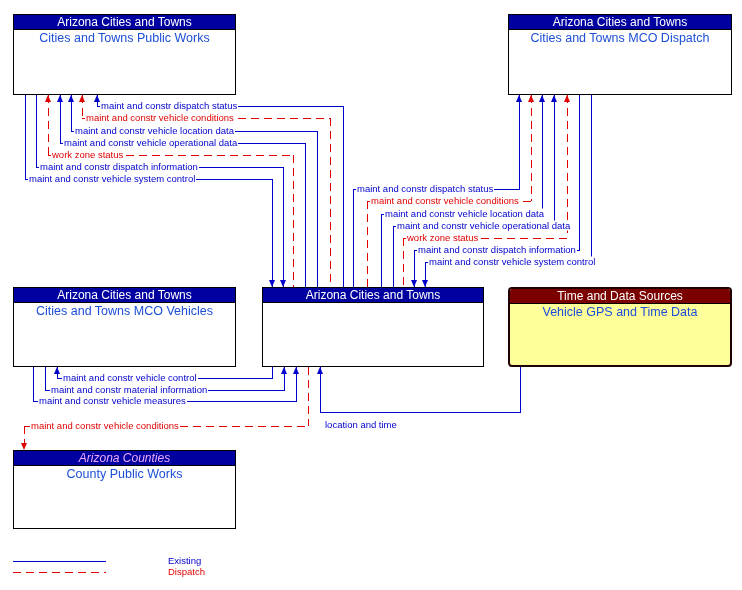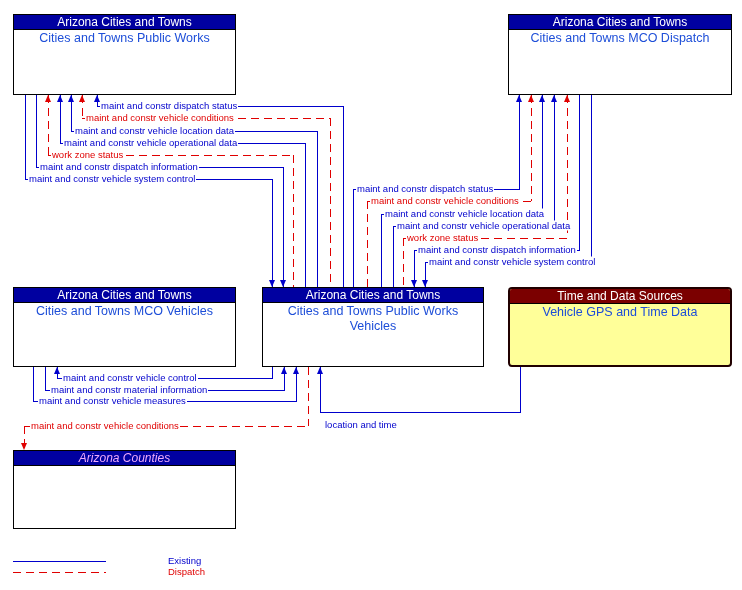--- a/index.html
+++ b/index.html
@@ -32,30 +32,30 @@
     <div class="box-title">Cities and Towns MCO Dispatch</div>
   </div>
 
   <div class="box" style="left:13px;top:287px;width:223px;height:80px">
     <div class="box-header" style="background: rgb(0, 0, 160); color: rgb(255, 255, 255);">Arizona Cities and Towns</div>
     <div class="box-title">Cities and Towns MCO Vehicles</div>
   </div>
 
   <div class="box" style="left:262px;top:287px;width:222px;height:80px">
     <div class="box-header" style="background: rgb(0, 0, 160); color: rgb(255, 255, 255);">Arizona Cities and Towns</div>
-    <div class="box-title">Cities and Towns Public Works Vehicles</div>
   </div>
 
   <div class="box terminator" style="left: 508px; top: 287px; width: 224px; height: 80px; background: rgb(255, 255, 153);">
     <div class="box-header" style="background: rgb(123, 0, 0); color: rgb(255, 255, 255);">Time and Data Sources</div>
     <div class="box-title">Vehicle GPS and Time Data</div>
   </div>
 
   <div class="box" style="left:13px;top:450px;width:223px;height:79px">
     <div class="box-header" style="background: rgb(0, 0, 160); color: #f0abfc; font-style: italic;">Arizona Counties</div>
+    <div class="box-title">County Public Works</div>
   </div>
 
   <div class="legend">
     <div class="fl" id="legend-line-existing" style="left: 13px; top: 561px; width: 93px; height: 1px; background: rgb(0, 0, 204);"></div>
     <span class="legend-text" id="legend-text-existing" style="left: 120px; top: 561px; color: rgb(0, 0, 204);">Existing</span>
     <div class="fl" id="legend-line-planned" style="left: 13px; top: 572px; width: 93px; height: 1px; background: repeating-linear-gradient(90deg, rgb(224, 0, 0) 0px, rgb(224, 0, 0) 8px, transparent 8px, transparent 13px);"></div>
     <span class="legend-text" id="legend-text-planned" style="left: 120px; top: 572px; color: rgb(224, 0, 0);">Dispatch</span>
   </div>
 
 <div class="fl" style="left: 343px; top: 106px; width: 1px; height: 181px; background: rgb(0, 0, 204);"></div>

